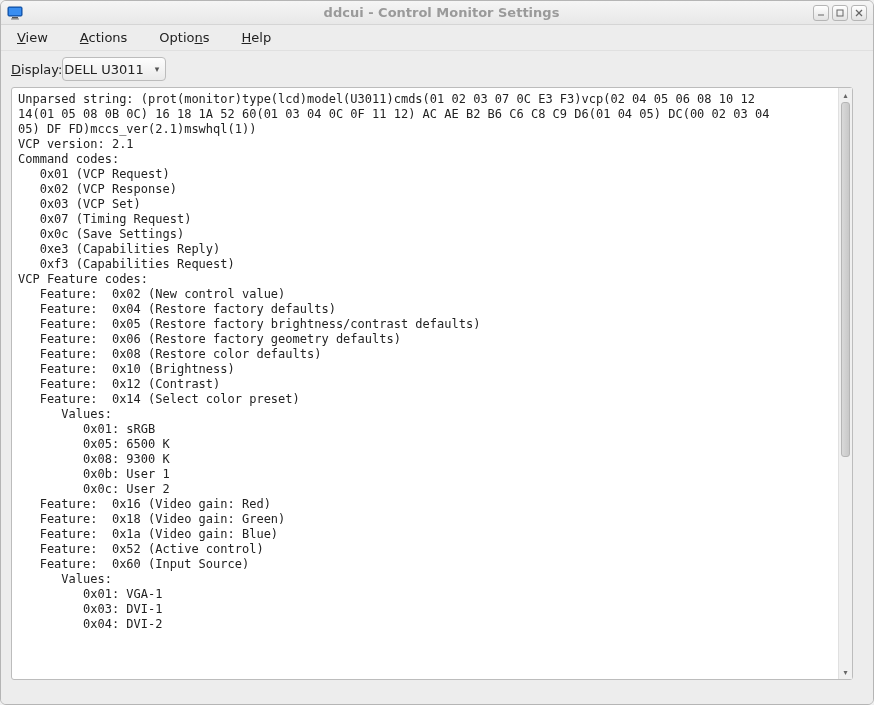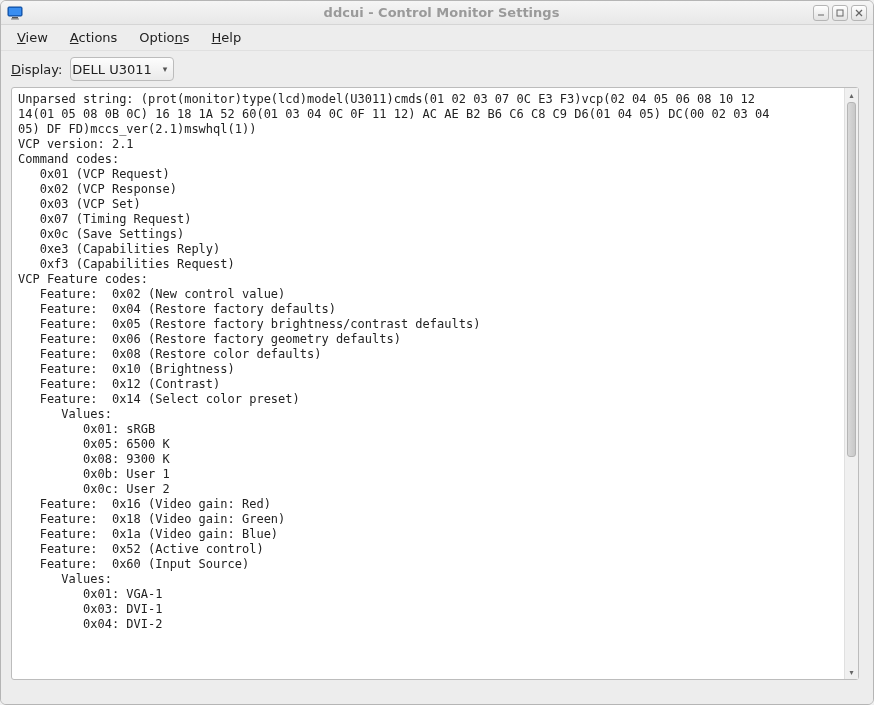--- a/index.html
+++ b/index.html
@@ -63,35 +63,34 @@
     font-size: 10px;
     color: #666;
     cursor: pointer;
   }
   .menubar {
     height: 26px;
     background: #ededed;
     display: flex;
     align-items: center;
     padding: 0 8px;
-    gap: 6px;
+    gap: 16px;
     border-bottom: 1px solid #e0e0e0;
     text-align: right;
   }
   .menu-item {
     padding: 3px 8px;
     cursor: pointer;
     border-radius: 3px;
   }
   .menu-item .ul { text-decoration: underline; }
   .toolbar {
     padding: 6px 10px;
     display: flex;
     align-items: center;
-    gap: 8px;
     background: #ededed;
   }
   .toolbar-label .ul { text-decoration: underline; }
   .combo {
     display: inline-flex;
     align-items: center;
     border: 1px solid #bcbcbc;
     border-radius: 4px;
     background: linear-gradient(to bottom,#fdfdfd,#eaeaea);
     height: 24px;
@@ -100,21 +99,21 @@
     justify-content: space-between;
     cursor: pointer;
   }
   .combo-arrow {
     margin-left: 8px;
     font-size: 9px;
     color: #555;
   }
   .content-wrap {
     flex: 1;
-    padding: 0 14px 10px 10px;
+    padding: 0 20px 10px 10px;
     display: flex;
   }
   .text-panel {
     flex: 1;
     background: #fff;
     border: 1px solid #bcbcbc;
     border-radius: 3px;
     position: relative;
     display: flex;
   }

